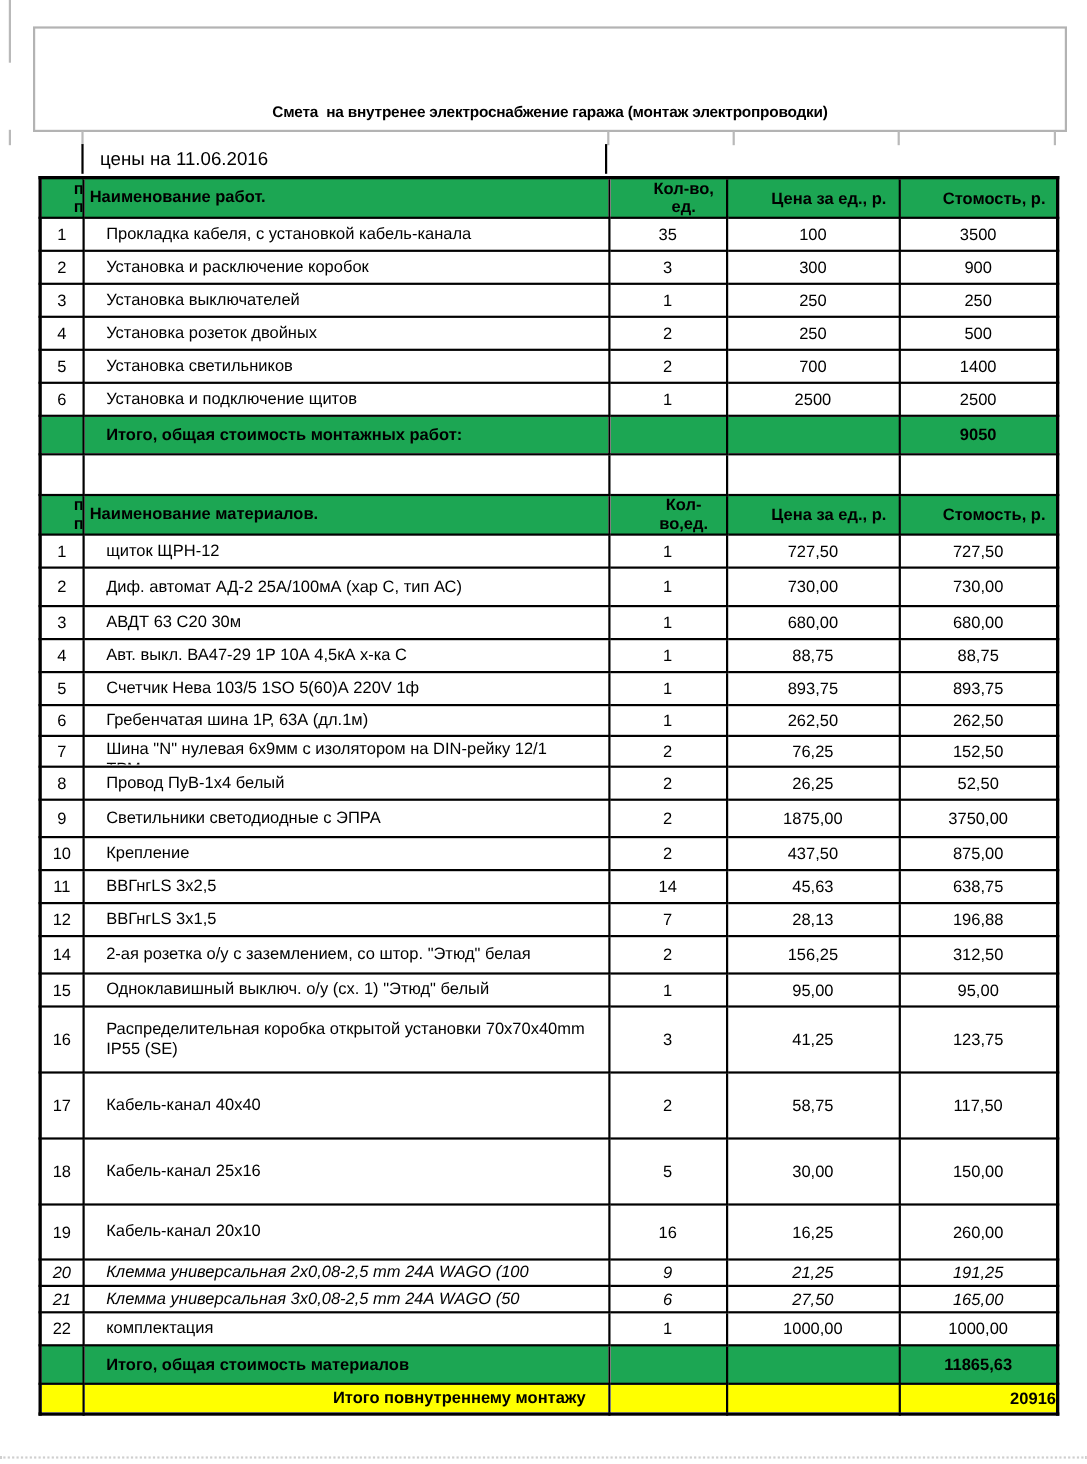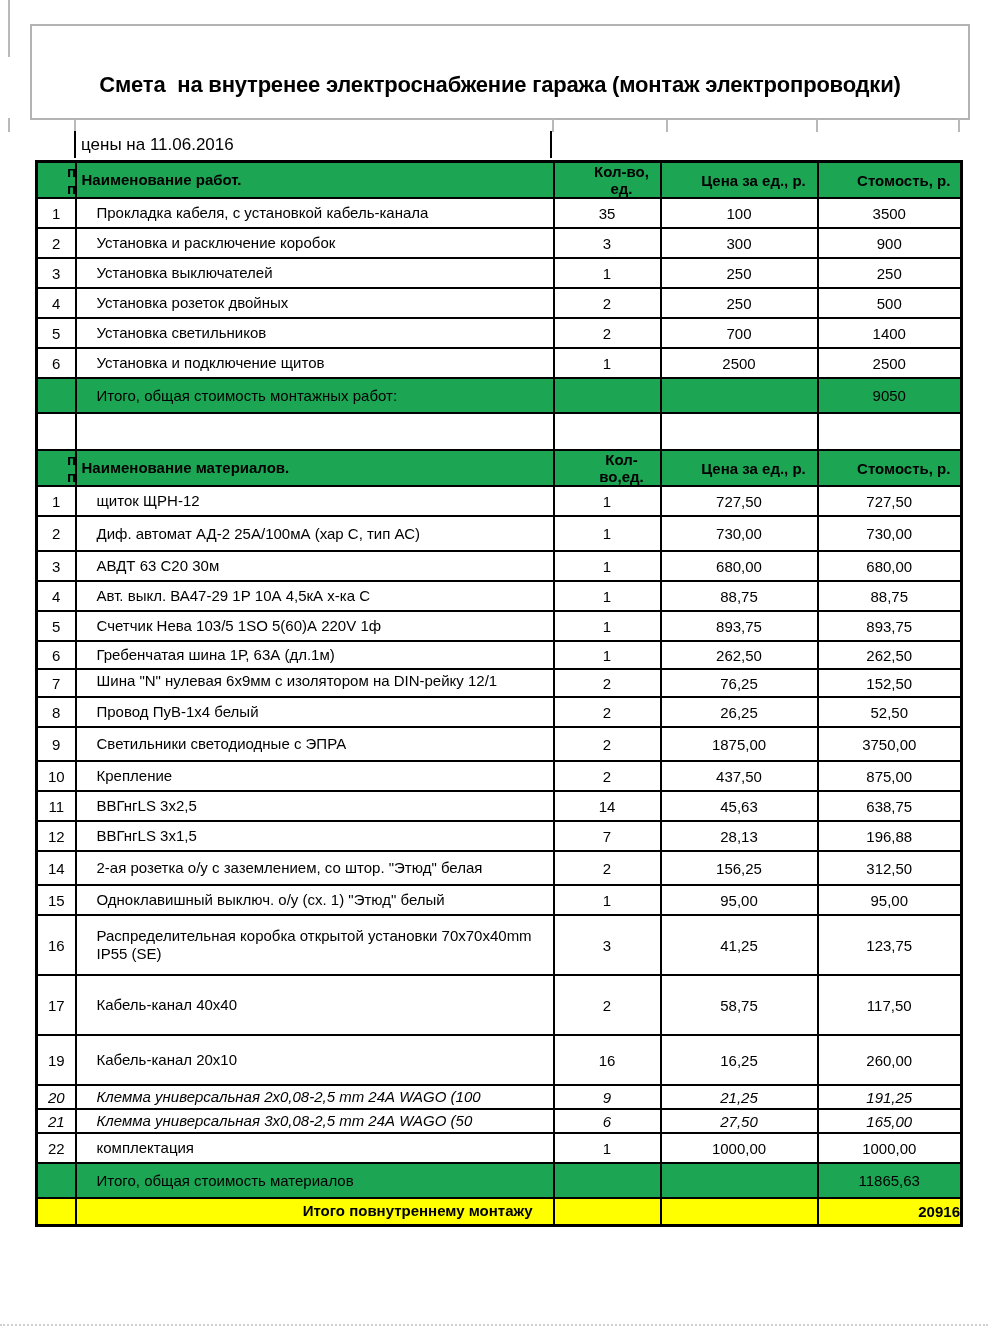--- a/index.html
+++ b/index.html
@@ -14,32 +14,32 @@
   .gray-vline{position:absolute;width:2px;background:#b9b9b9;}
   .bottom-dash{position:absolute;left:0;top:1324px;width:988px;border-top:2px dotted #cfcfcf;}
 
   
   .title-box{
     position:absolute;left:30px;top:24px;width:936px;height:92px;
     border:2px solid #b3b3b3;background:#fff;
     display:flex;align-items:flex-end;justify-content:center;
   }
   .title-box .title{
-    font-size:22px;font-weight:700;letter-spacing:-0.2px;
-    padding-bottom:20px;white-space:pre-wrap;
+    font-size:14px;font-weight:700;letter-spacing:-0.2px;
+    padding-bottom:9px;white-space:pre-wrap;
   }
 
   
   .tick{position:absolute;top:119px;height:13px;width:2px;background:#b9b9b9;}
 
   
   .date-row{
     position:absolute;left:74px;top:131px;width:478px;height:27px;
     border-left:2px solid #000;border-right:2px solid #000;
-    font-size:17px;line-height:28px;padding-left:5px;box-sizing:border-box;
+    font-size:17px;line-height:28px;padding-left:15px;box-sizing:border-box;
   }
 
   
   table.sheet{
     position:absolute;left:35px;top:160px;border-collapse:collapse;
     table-layout:fixed;width:925px;border:3px solid #000;
   }
   col.c-num{width:39px;}
   col.c-name{width:478px;}
   col.c-qty{width:107px;}
@@ -59,21 +59,21 @@
   tr.h34 td{height:34px;}
   tr.h35 td{height:35px;}
   tr.h50 td{height:50px;}
   tr.h60 td{height:60px;}
   tr.h26 td{height:26px;}
 
   tr.head td{
     background:var(--green);font-weight:700;height:30px;padding-left:29px;
   }
   tr.head td.name{padding-left:5px;}
-  tr.total-green td{background:var(--green);font-weight:400;height:35px;margin-top:28px;}
+  tr.total-green td{background:var(--green);font-weight:700;height:35px;margin-top:28px;}
   tr.total-yellow td{background:var(--yellow);font-weight:700;height:27px;text-align:right;}
   tr.spacer td{height:37px;background:#fff;}
 
   .clipwrap{max-height:24px;overflow:hidden;line-height:19px;}
 </style>
 </head>
 <body>
 
 <div class="gray-vline" style="left:8px;top:0;height:57px;"></div>
 <div class="gray-vline" style="left:8px;top:118px;height:14px;"></div>
@@ -286,20 +286,27 @@
     <td class="price">41,25</td>
     <td class="cost">123,75</td>
   </tr>
   <tr class="h60">
     <td class="num">17</td>
     <td class="name">Кабель-канал 40х40</td>
     <td class="qty">2</td>
     <td class="price">58,75</td>
     <td class="cost">117,50</td>
   </tr>
+  <tr class="h60">
+    <td class="num">18</td>
+    <td class="name">Кабель-канал 25х16</td>
+    <td class="qty">5</td>
+    <td class="price">30,00</td>
+    <td class="cost">150,00</td>
+  </tr>
   <tr class="h50">
     <td class="num">19</td>
     <td class="name">Кабель-канал 20х10</td>
     <td class="qty">16</td>
     <td class="price">16,25</td>
     <td class="cost">260,00</td>
   </tr>
   <tr class="h32">
     <td class="num">20</td>
     <td class="name">Клемма универсальная 2х0,08-2,5 mm 24А WAGO (100</td>

